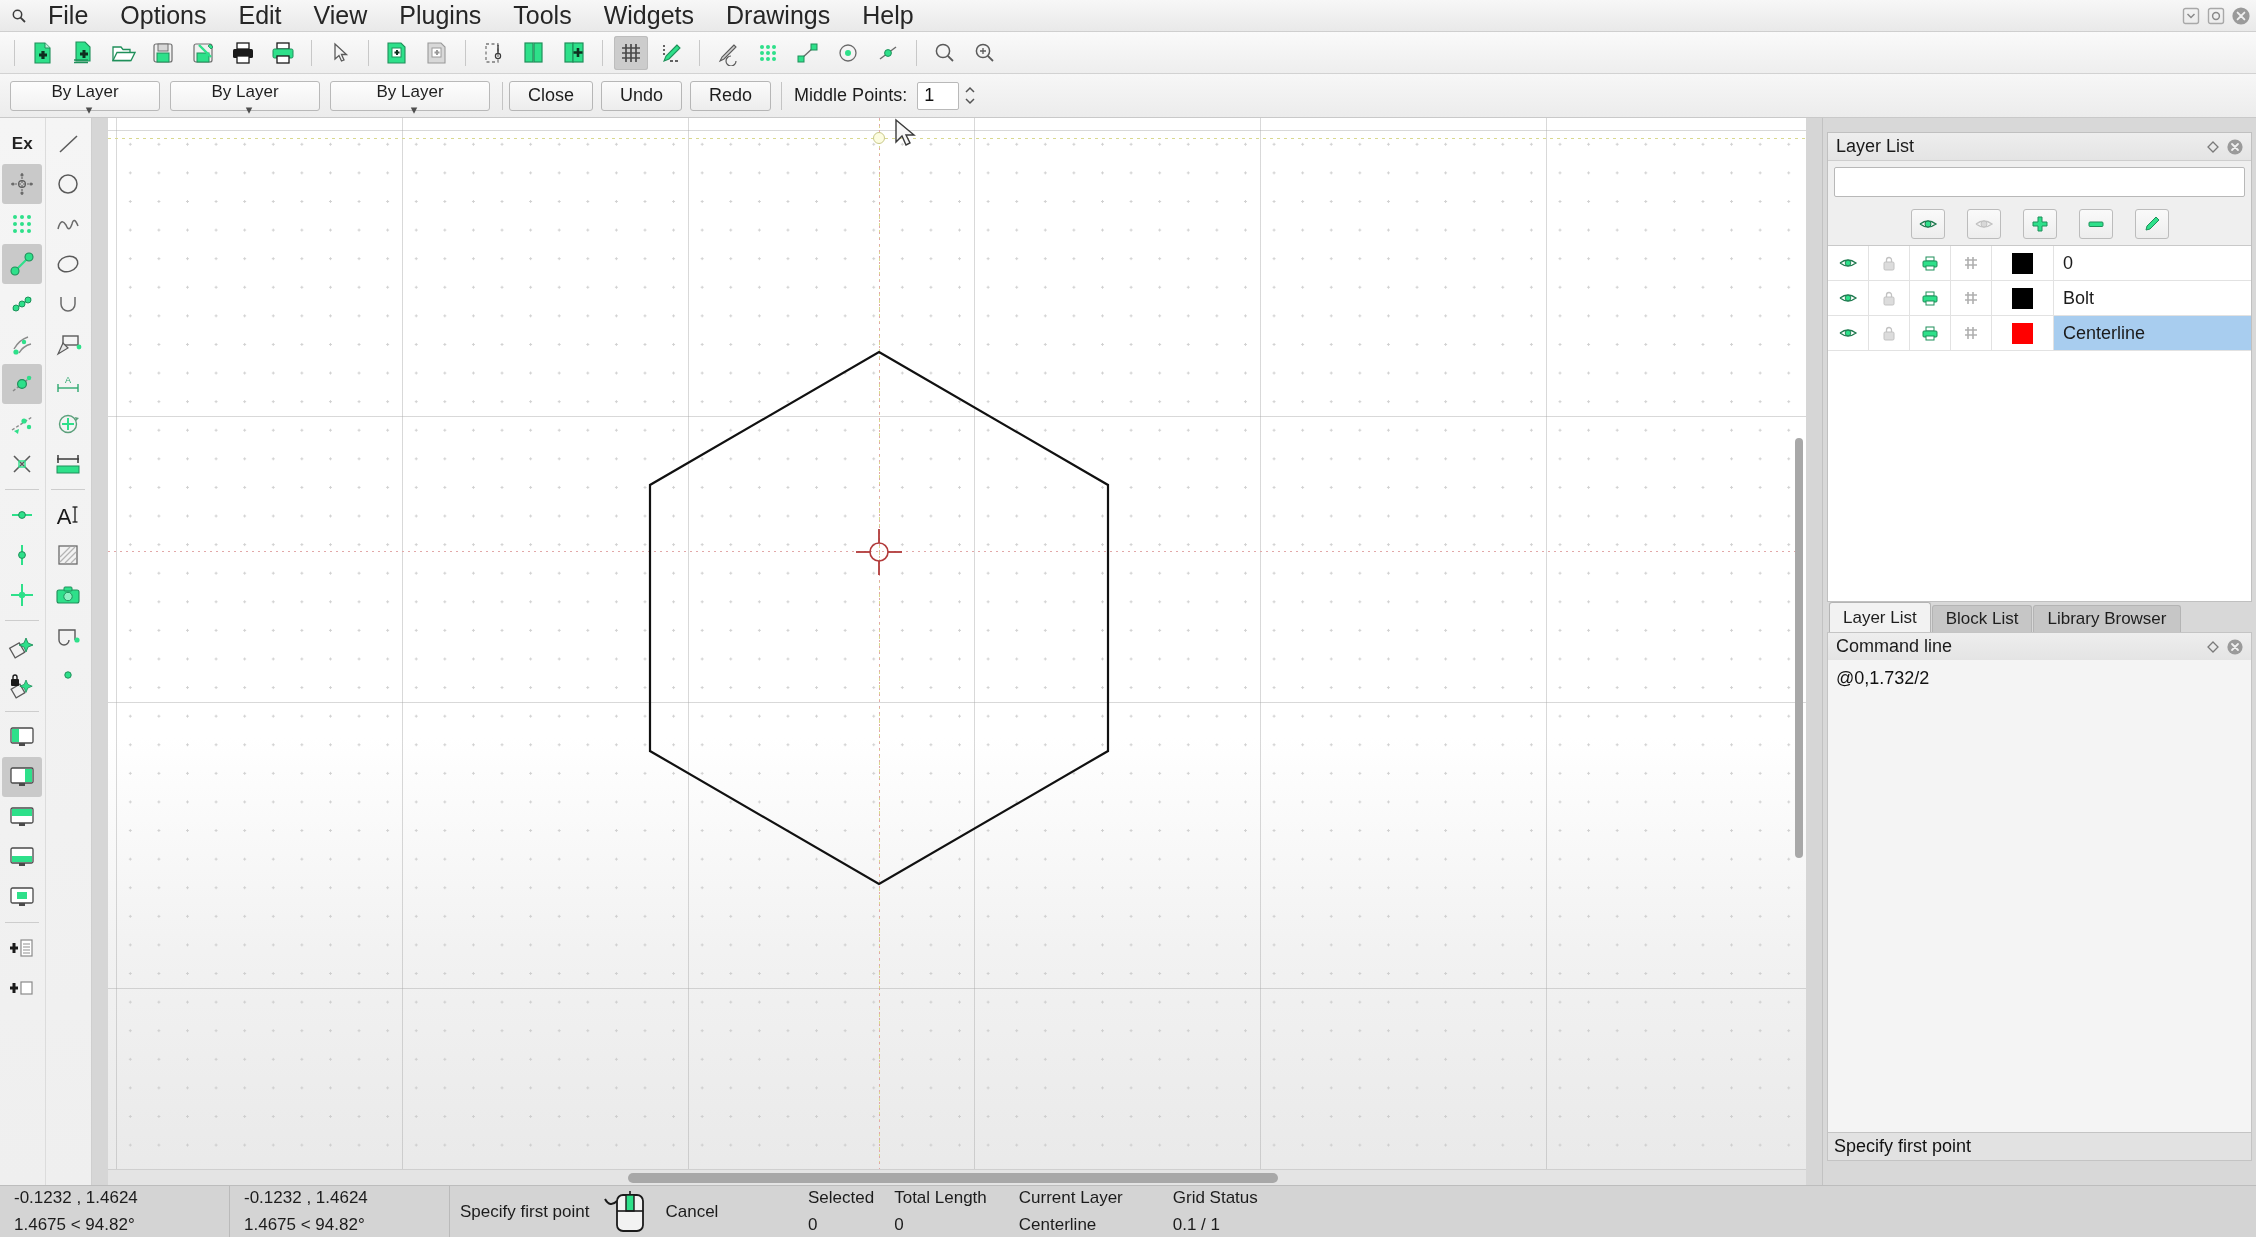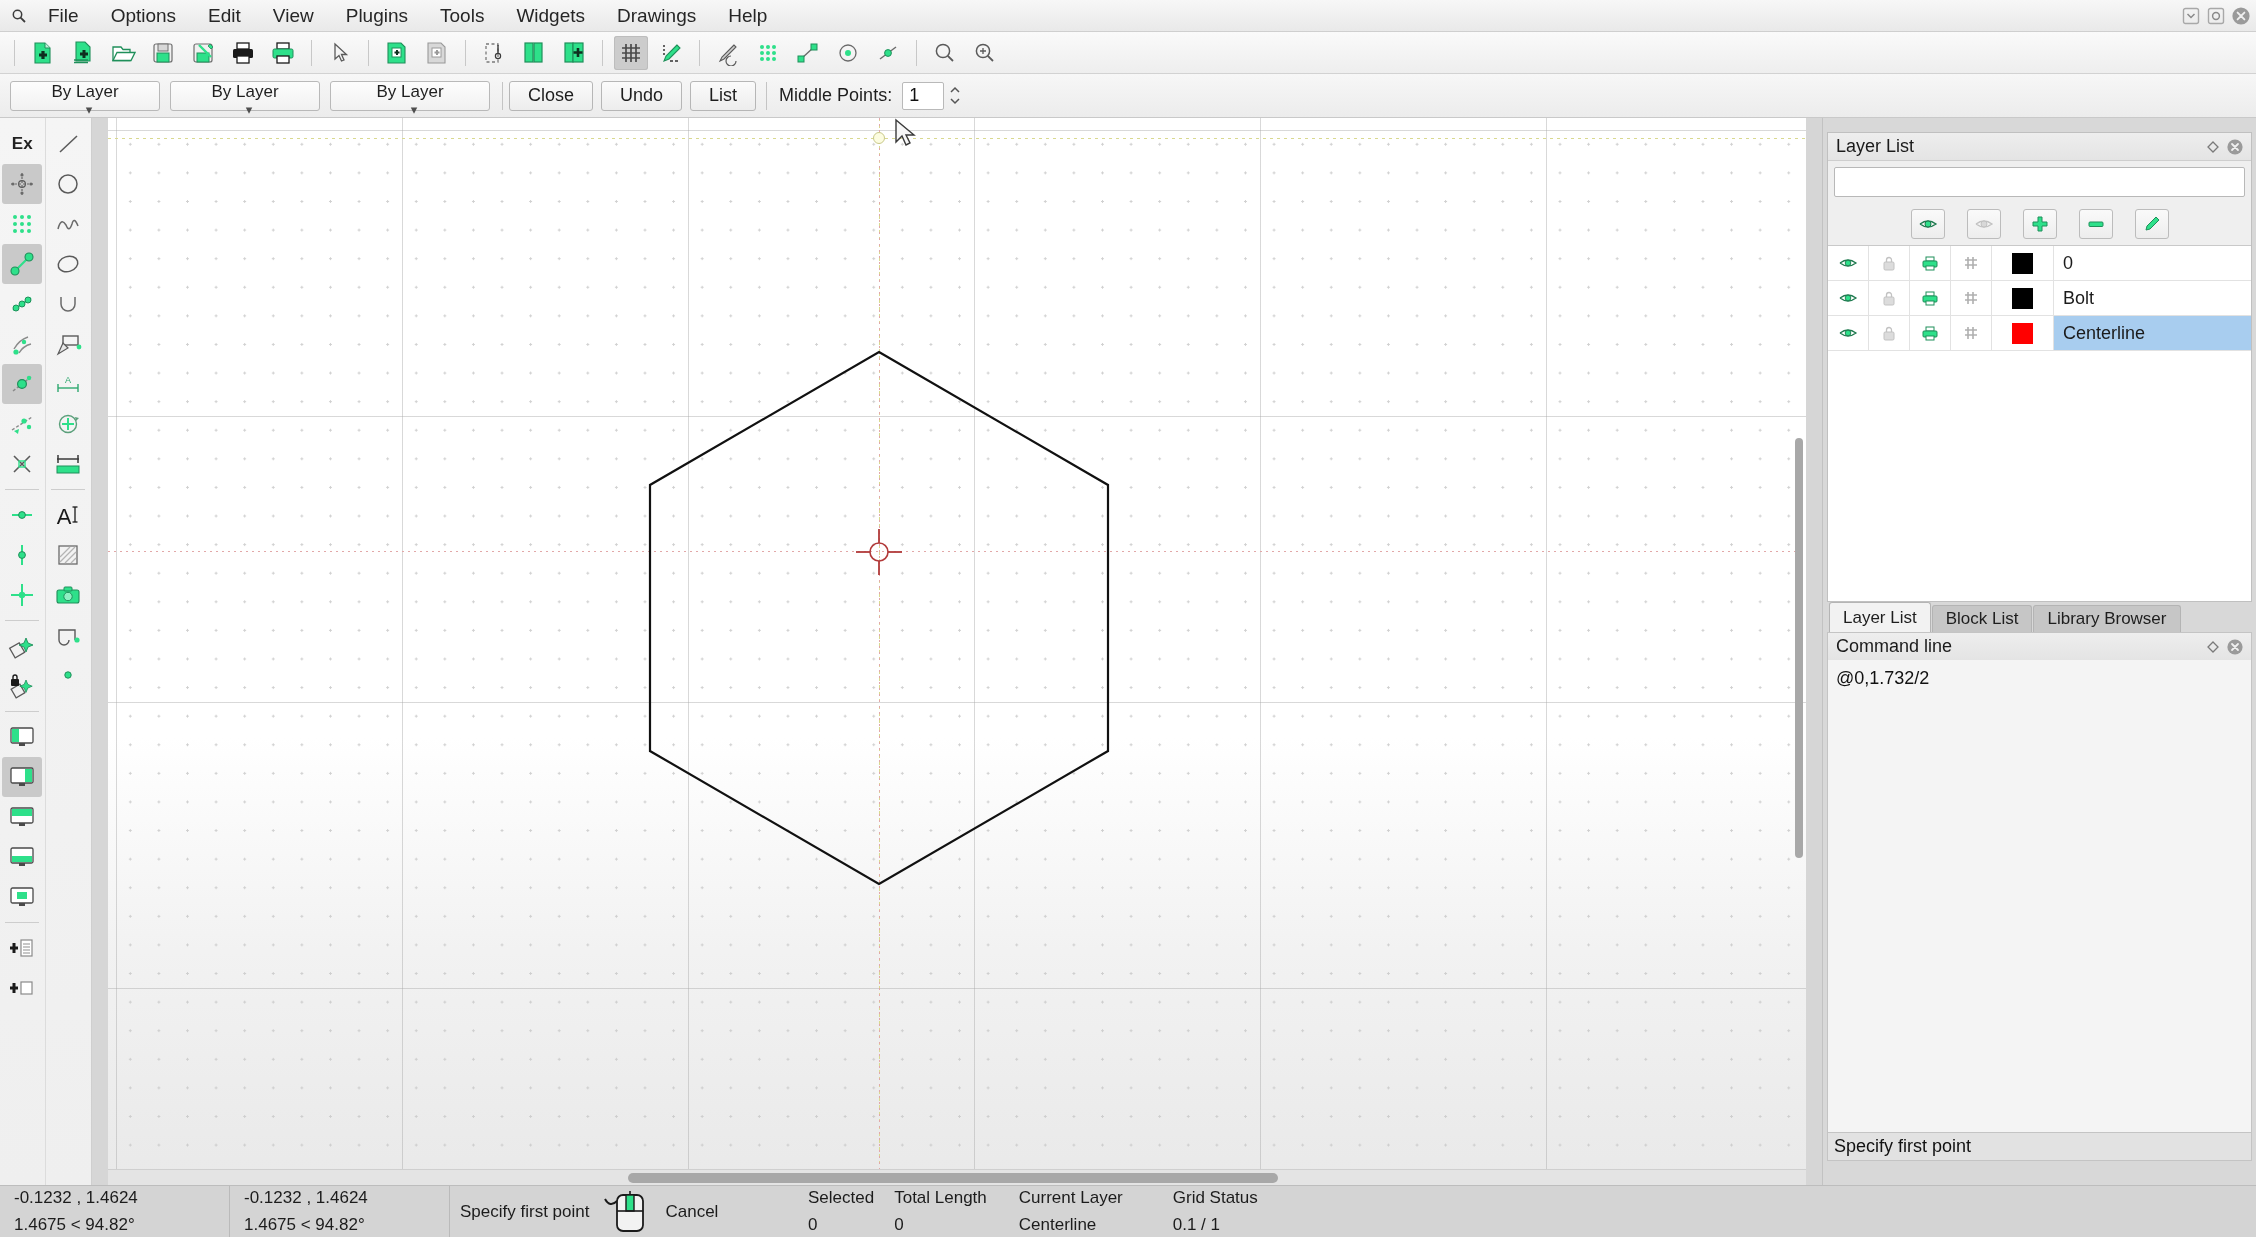--- a/index.html
+++ b/index.html
@@ -27,21 +27,21 @@
   }
   .app-glyph {
     width: 26px; margin-left: 6px;
     display: flex; align-items: center; justify-content: center;
     color: #4a4a4a;
   }
   .menu { display: flex; align-items: center; height: 100%; }
   .menu-item {
     padding: 0 16px; height: 100%;
     display: flex; align-items: center;
-    font-size: 19px; color: #262626;
+    font-size: 25px; color: #262626;
     cursor: default;
   }
   .winctl {
     position: absolute; right: 4px; top: 0;
     height: 32px; display: flex; align-items: center; gap: 3px;
   }
   .wc {
     width: 22px; height: 20px;
     display: flex; align-items: center; justify-content: center;
     color: #8e8e8e;
@@ -533,21 +533,21 @@
     <div class="combo" style="min-width:160px">
       <span class="lw-thin"></span>
       <span class="cb-label">By Layer</span>
       <span class="cb-arrow">▾</span>
     </div>
 
     <div class="tb2-sep"></div>
 
     <div class="btn">Close</div>
     <div class="btn">Undo</div>
-    <div class="btn">List</div>
+    <div class="btn">Redo</div>
 
     <div class="tb2-sep"></div>
 
     <div class="mp-label">Middle Points:</div>
     <div class="spin">
       <span>1</span>
     </div>
     <div class="spin-arrows">
       <svg width="14" height="8" viewBox="0 0 14 8">
           <polyline points="3,6 7,2 11,6" fill="none" stroke="#555" stroke-width="1.5"></polyline>

